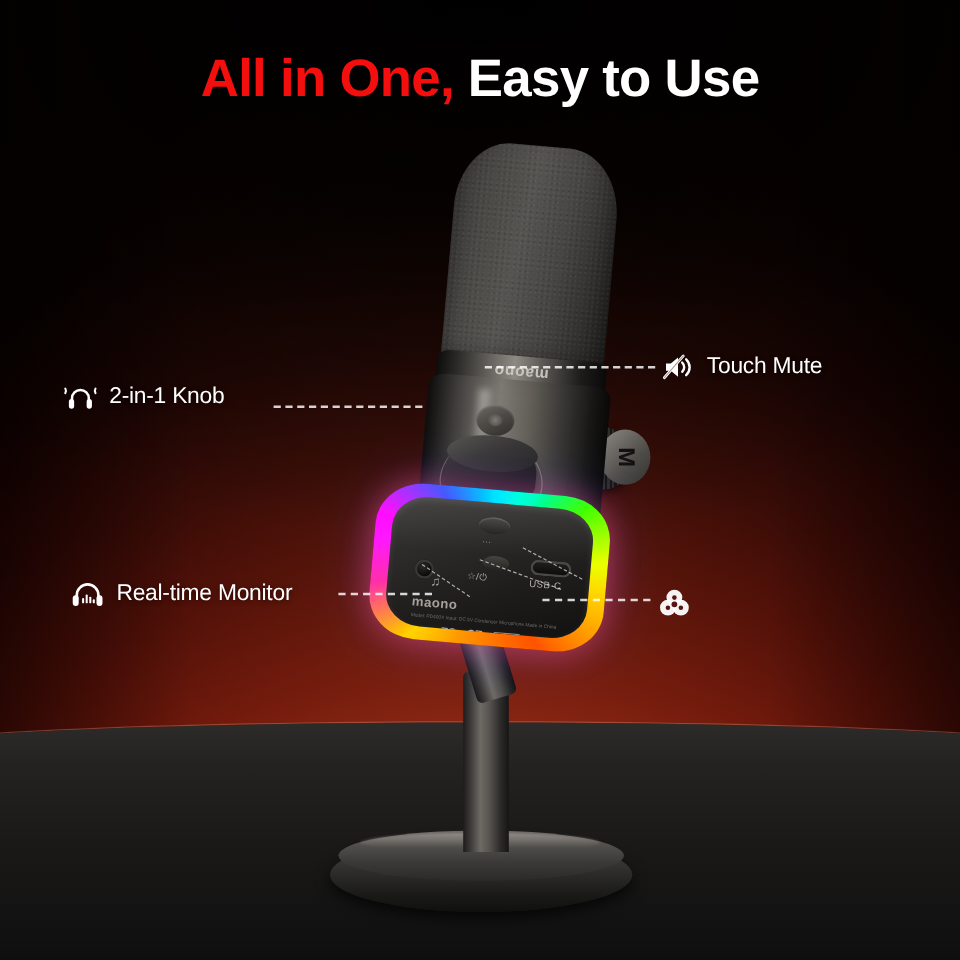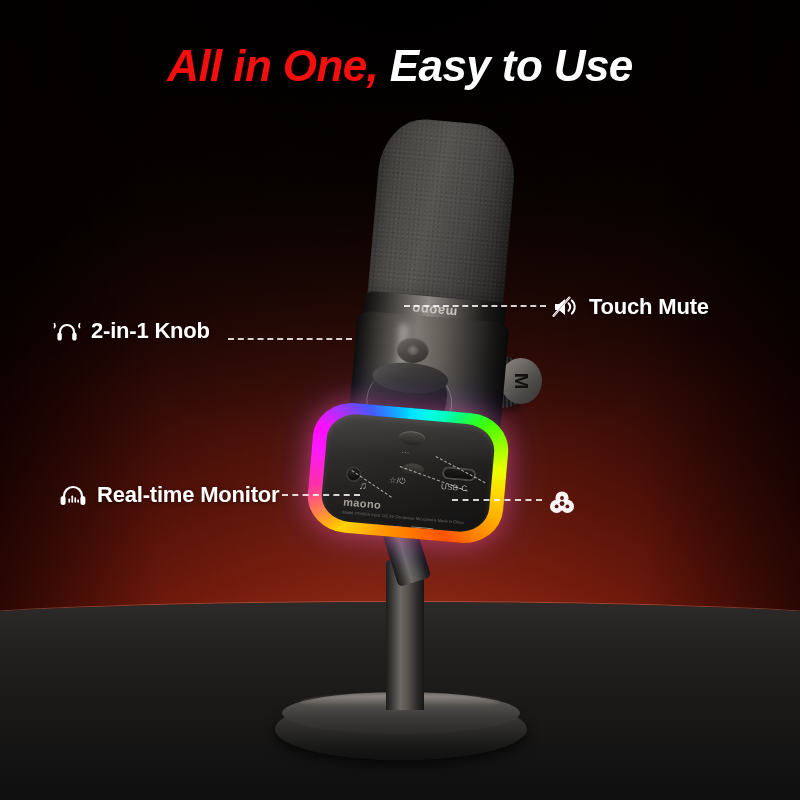--- a/index.html
+++ b/index.html
@@ -59,21 +59,20 @@
   }
 
   
   .title {
     position:absolute; top:42px; left:0; width:100%;
     text-align:center;
     font-size:44px; font-weight:bold;
     letter-spacing:-.6px;
     line-height:1.1;
     white-space:nowrap;
-    font-style:italic;
   }
   .title .red   { color:#f50e0e; }
   .title .white { color:#ffffff; }
 
   
   #product { position:absolute; left:0; top:0; width:800px; height:800px; }
 
   
   .prod-shadow {
     position:absolute; left:300px; top:712px; width:220px; height:40px;
@@ -329,21 +328,21 @@
   .cert.box {
     font-size:6px; font-weight:normal; padding:1px 2px;
     border:1px solid #9c988f; border-radius:1px; letter-spacing:0;
   }
 
   
   .callout {
     position:absolute;
     display:flex; align-items:center; gap:9px;
     color:#ffffff;
-    font-size:22px; font-weight:bold;
+    font-size:19px; font-weight:normal;
     letter-spacing:-.2px;
     white-space:nowrap;
     text-shadow:0 1px 4px rgba(0,0,0,.55);
   }
   .callout .ic { flex:0 0 auto; display:block; }
   .callout.c-2in1      { left:52px;  top:318px; }
   .callout.c-monitor   { left:58px;  top:482px; }
   .callout.c-mute      { left:552px; top:294px; }
   .callout.c-rgb       { left:548px; top:489px; }
 

